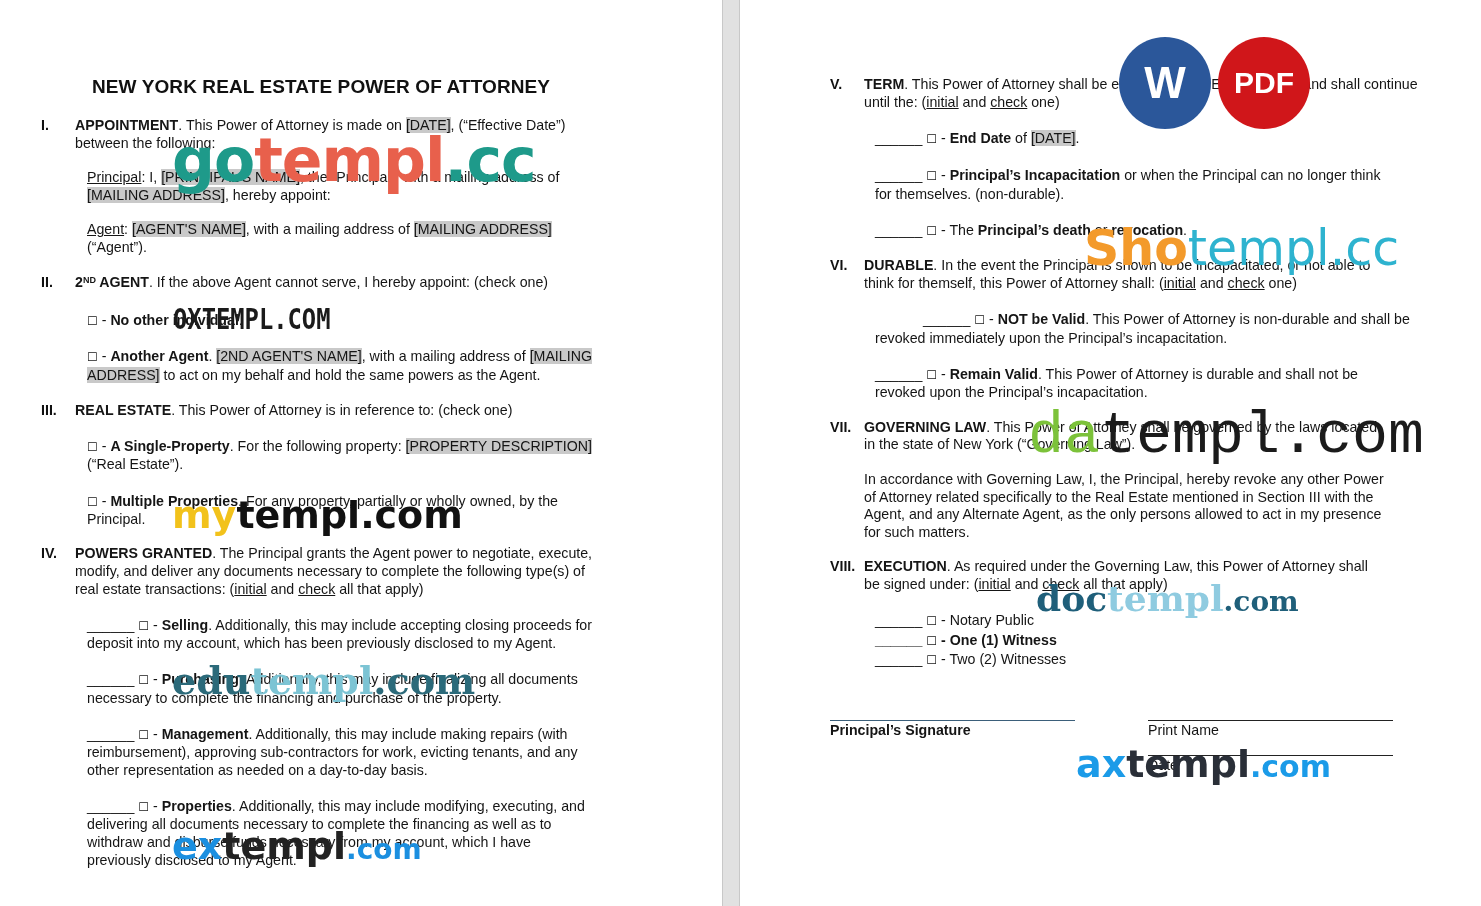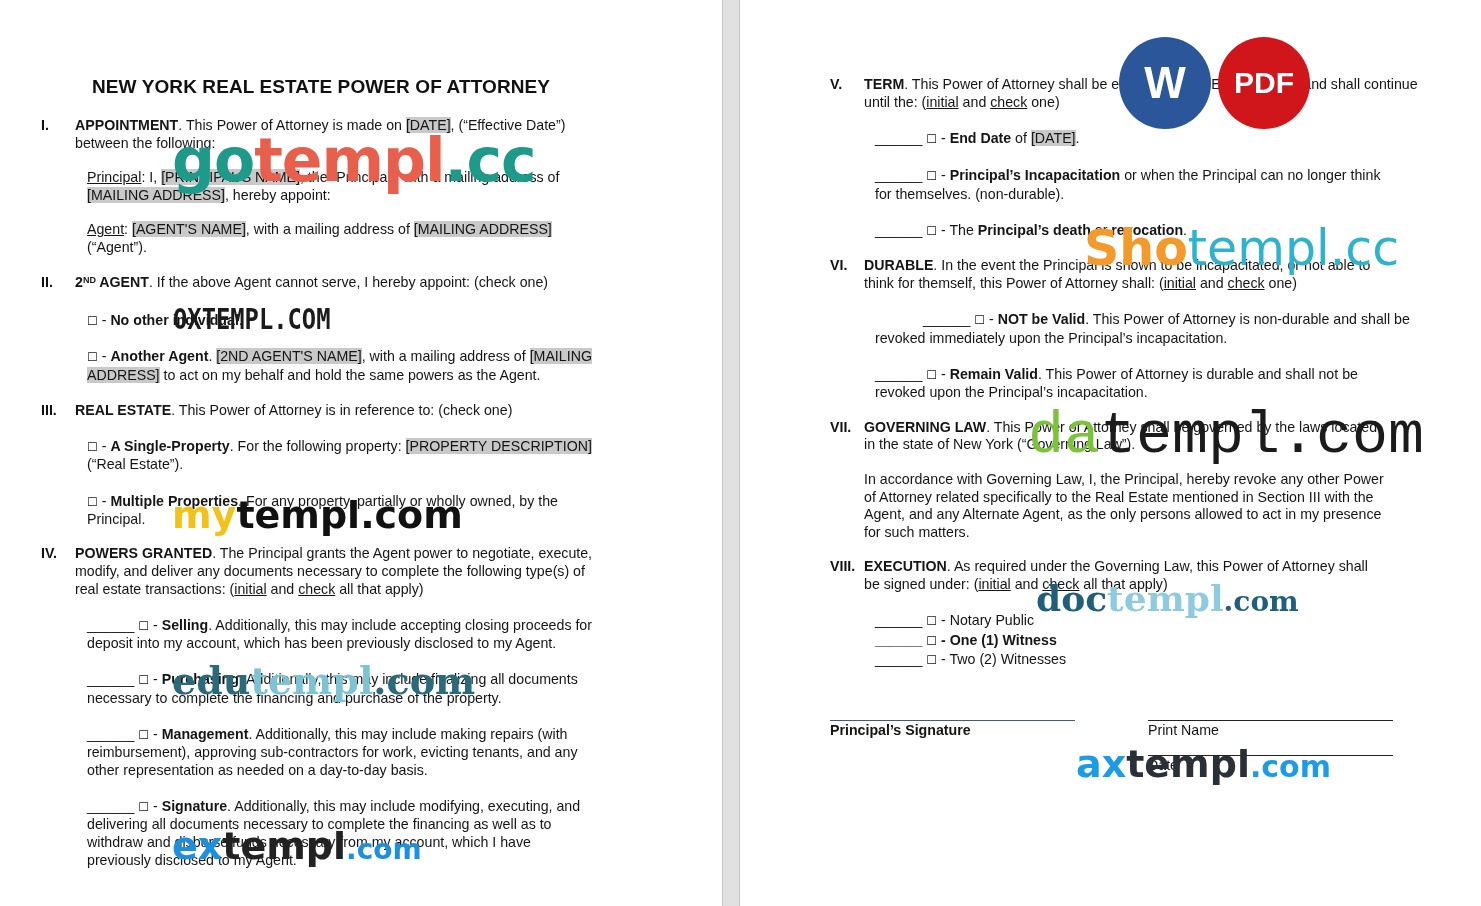--- a/index.html
+++ b/index.html
@@ -63,21 +63,21 @@
   <div class="t" style="left:87px;top:616px;"><span>______</span> <span class="box">☐</span> - <b>Selling</b><span>. Additionally, this may include accepting closing proceeds for</span></div>
   <div class="t" style="left:87px;top:634px;">deposit into my account, which has been previously disclosed to my Agent.</div>
 
   <div class="t" style="left:87px;top:670px;"><span>______</span> <span class="box">☐</span> - <b>Purchasing</b><span>. Additionally, this may include finalizing all documents</span></div>
   <div class="t" style="left:87px;top:689px;">necessary to complete the financing and purchase of the property.</div>
 
   <div class="t" style="left:87px;top:725px;"><span>______</span> <span class="box">☐</span> - <b>Management</b><span>. Additionally, this may include making repairs (with</span></div>
   <div class="t" style="left:87px;top:743px;">reimbursement), approving sub-contractors for work, evicting tenants, and any</div>
   <div class="t" style="left:87px;top:761px;">other representation as needed on a day-to-day basis.</div>
 
-  <div class="t" style="left:87px;top:797px;"><span>______</span> <span class="box">☐</span> - <b>Signature</b><span>. Additionally, this may include modifying, executing, and</span></div>
+  <div class="t" style="left:87px;top:797px;"><span>______</span> <span class="box">☐</span> - <b>Properties</b><span>. Additionally, this may include modifying, executing, and</span></div>
   <div class="t" style="left:87px;top:833px;">withdraw and disburse funds necessary from my account, which I have</div>
   <div class="t" style="left:87px;top:815px;">delivering all documents necessary to complete the financing as well as to</div>
   <div class="t" style="left:87px;top:851px;">previously disclosed to my Agent.</div>
 
   <div class="wm" style="left:172px;top:130px;font-size:60px;font-family:'DejaVu Sans',sans-serif;letter-spacing:-1px;"><span style="color:#1e9a8a;">go</span><span style="color:#e8604c;">templ</span><span style="color:#1e9a8a;">.cc</span></div>
   <div class="wm" style="left:173px;top:305px;font-size:29px;font-family:'DejaVu Sans Mono',monospace;color:#1b1b1b;transform:scaleX(0.82);transform-origin:left;">OXTEMPL.COM</div>
   <div class="wm" style="left:172px;top:496px;font-size:38px;font-family:'DejaVu Sans',sans-serif;"><span style="color:#f2c21b;">my</span><span style="color:#111;">templ.com</span></div>
   <div class="wm" style="left:172px;top:662px;font-size:38px;font-family:'DejaVu Serif',serif;"><span style="color:#2b6a7a;">edu</span><span style="color:#7cc4d4;">templ</span><span style="color:#2b6a7a;">.com</span></div>
   <div class="wm" style="left:172px;top:827px;font-size:38px;font-family:'DejaVu Sans',sans-serif;"><span style="color:#1b8fe0;">ex</span><span style="color:#222;">templ</span><span style="color:#1b8fe0;font-size:28px;">.com</span></div>
 </div>

